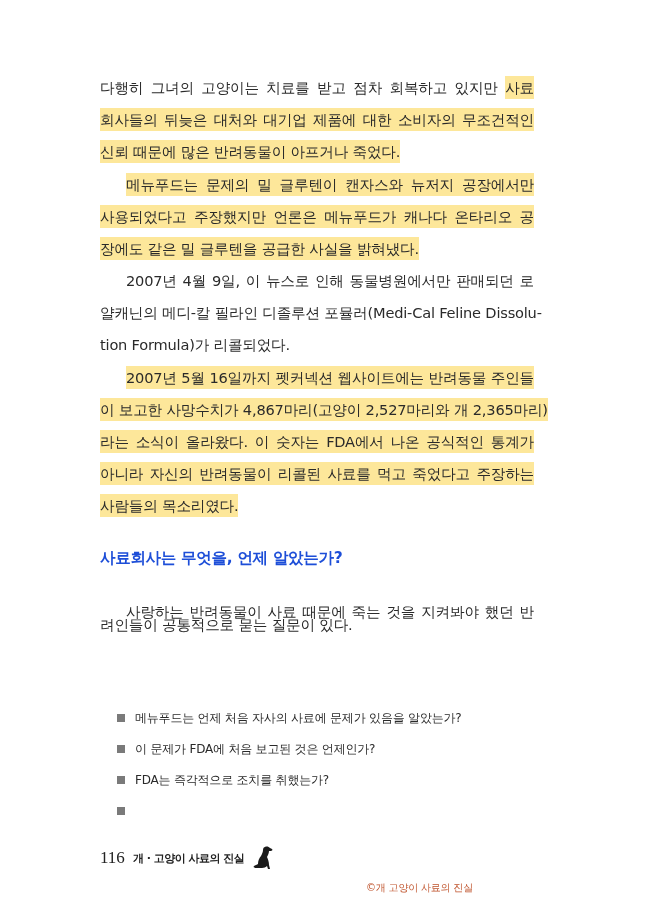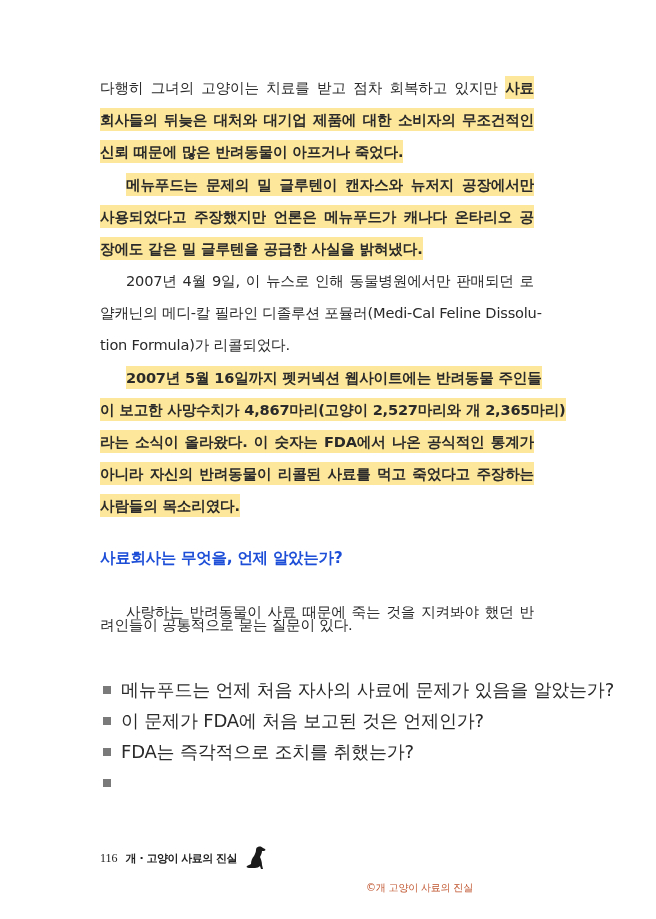--- a/index.html
+++ b/index.html
@@ -3,29 +3,29 @@
 <meta charset="utf-8">
 <style>
   html, body { margin:0; padding:0; background:#ffffff; }
   body { width:656px; height:919px; position:relative; overflow:hidden;
          font-family:"DejaVu Sans", "Liberation Sans", sans-serif; color:#2a2a2a; }
   .page { position:absolute; left:100px; top:72px; width:434px; }
   .line { position:absolute; left:0; width:434px; height:32px; font-size:14.6px;
           line-height:32px; white-space:nowrap; letter-spacing:-0.2px; }
   .justify { text-align:justify; text-align-last:justify; }
   .indent { padding-left:26px; box-sizing:border-box; }
-  .hl { background:#fde79a; padding:3px 0;font-weight:bold; }
+  .hl { background:#fde79a; padding:3px 0; }
   .heading { position:absolute; left:0; top:476px; font-size:15.5px; font-weight:bold;
              color:#1d4ed8; white-space:nowrap; letter-spacing:-0.3px; }
-  .bullet-row { position:absolute; left:0; width:434px; height:30px; line-height:30px;
-                font-size:18px; white-space:nowrap; letter-spacing:-0.2px; }
+  .bullet-row { position:absolute; left:14px; width:434px; height:30px; line-height:30px;
+                font-size:12px; white-space:nowrap; letter-spacing:-0.2px;margin-top:28px; }
   .bullet { display:inline-block; width:8px; height:8px; background:#7a7a7a;
             margin:0 10px 2px 3px; vertical-align:middle; }
   .footer { position:absolute; left:100px; top:843px; height:30px; display:flex; align-items:center; }
-  .page-num { font-family:"Liberation Serif", serif; font-size:12px; color:#222; margin-right:8px; }
+  .page-num { font-family:"Liberation Serif", serif; font-size:17px; color:#222; margin-right:8px; }
   .book-title { font-size:11px; font-weight:bold; color:#222; letter-spacing:-0.5px; margin-right:6px; }
   .dog-icon { width:24px; height:26px; }
   .copyright { position:absolute; left:366px; top:881px; font-size:10px; color:#c0552e;
                letter-spacing:-0.2px; white-space:nowrap; }
 </style>
 </head>
 <body>
 
 <div class="page">
 

